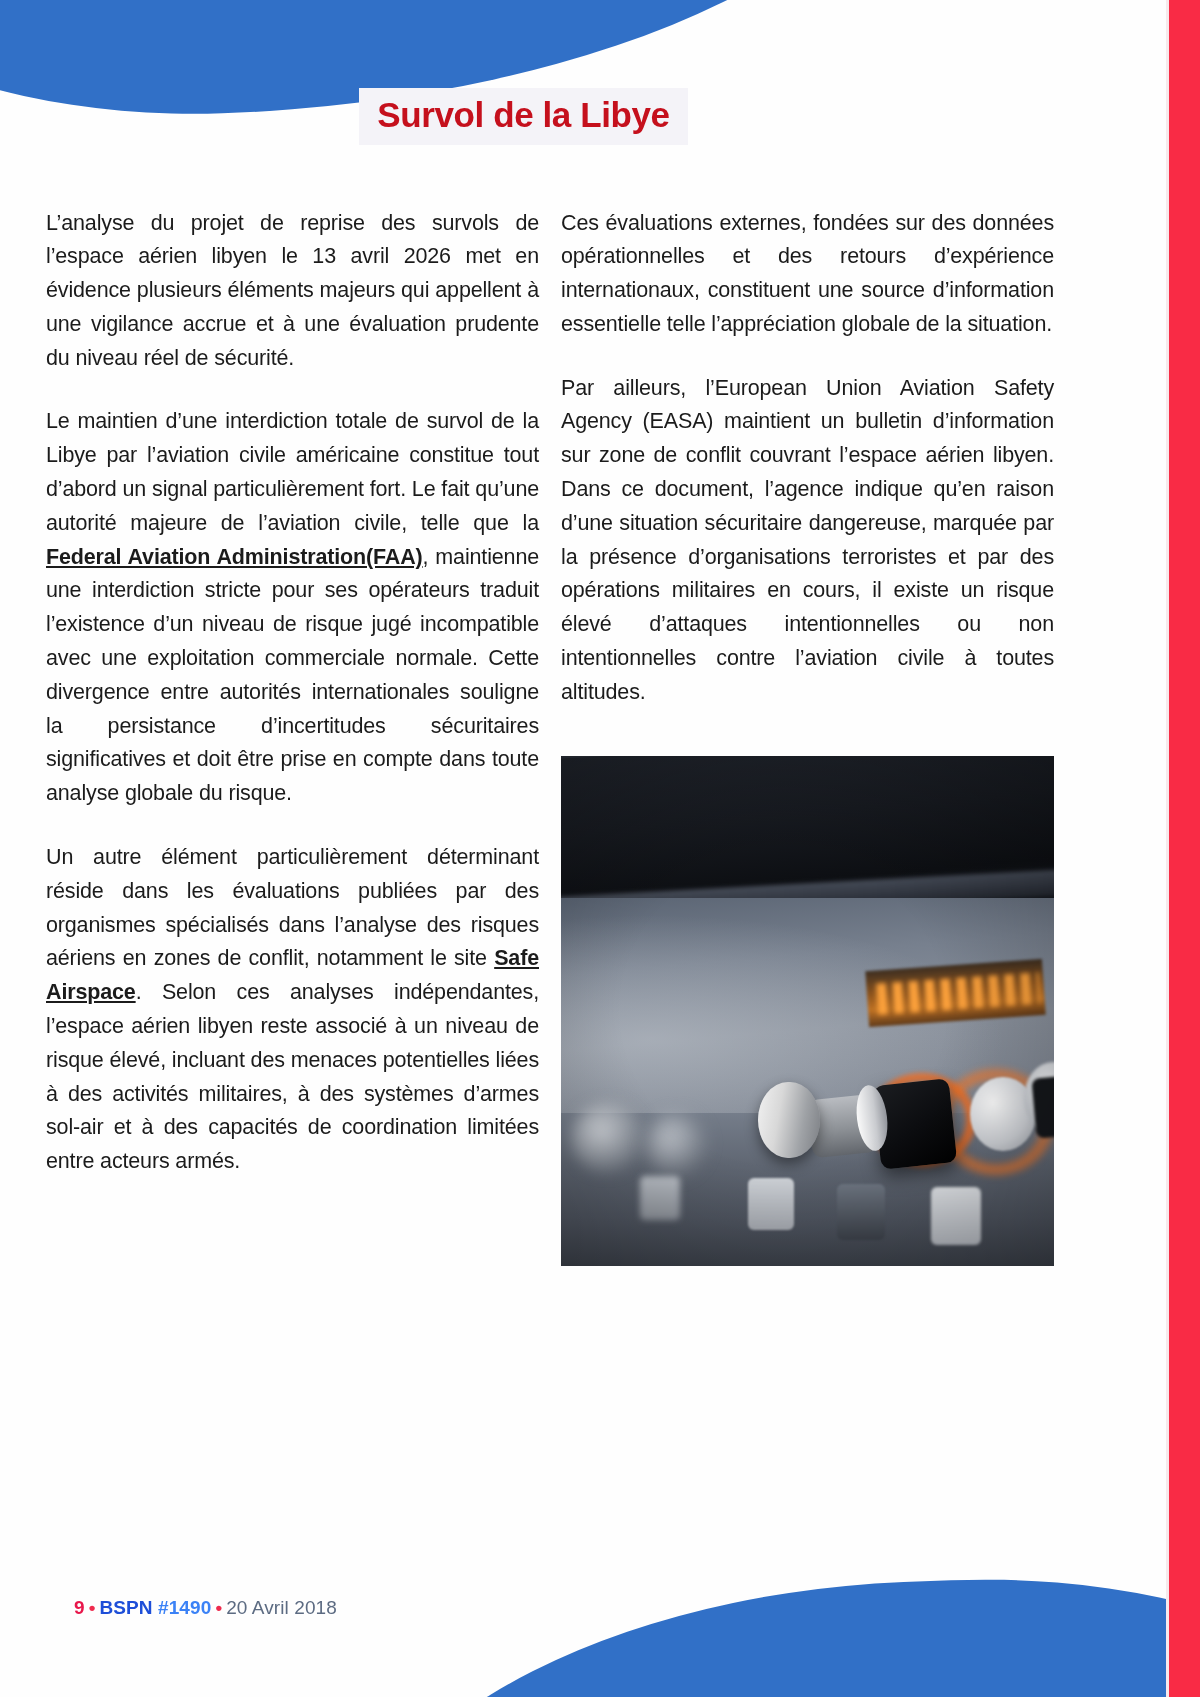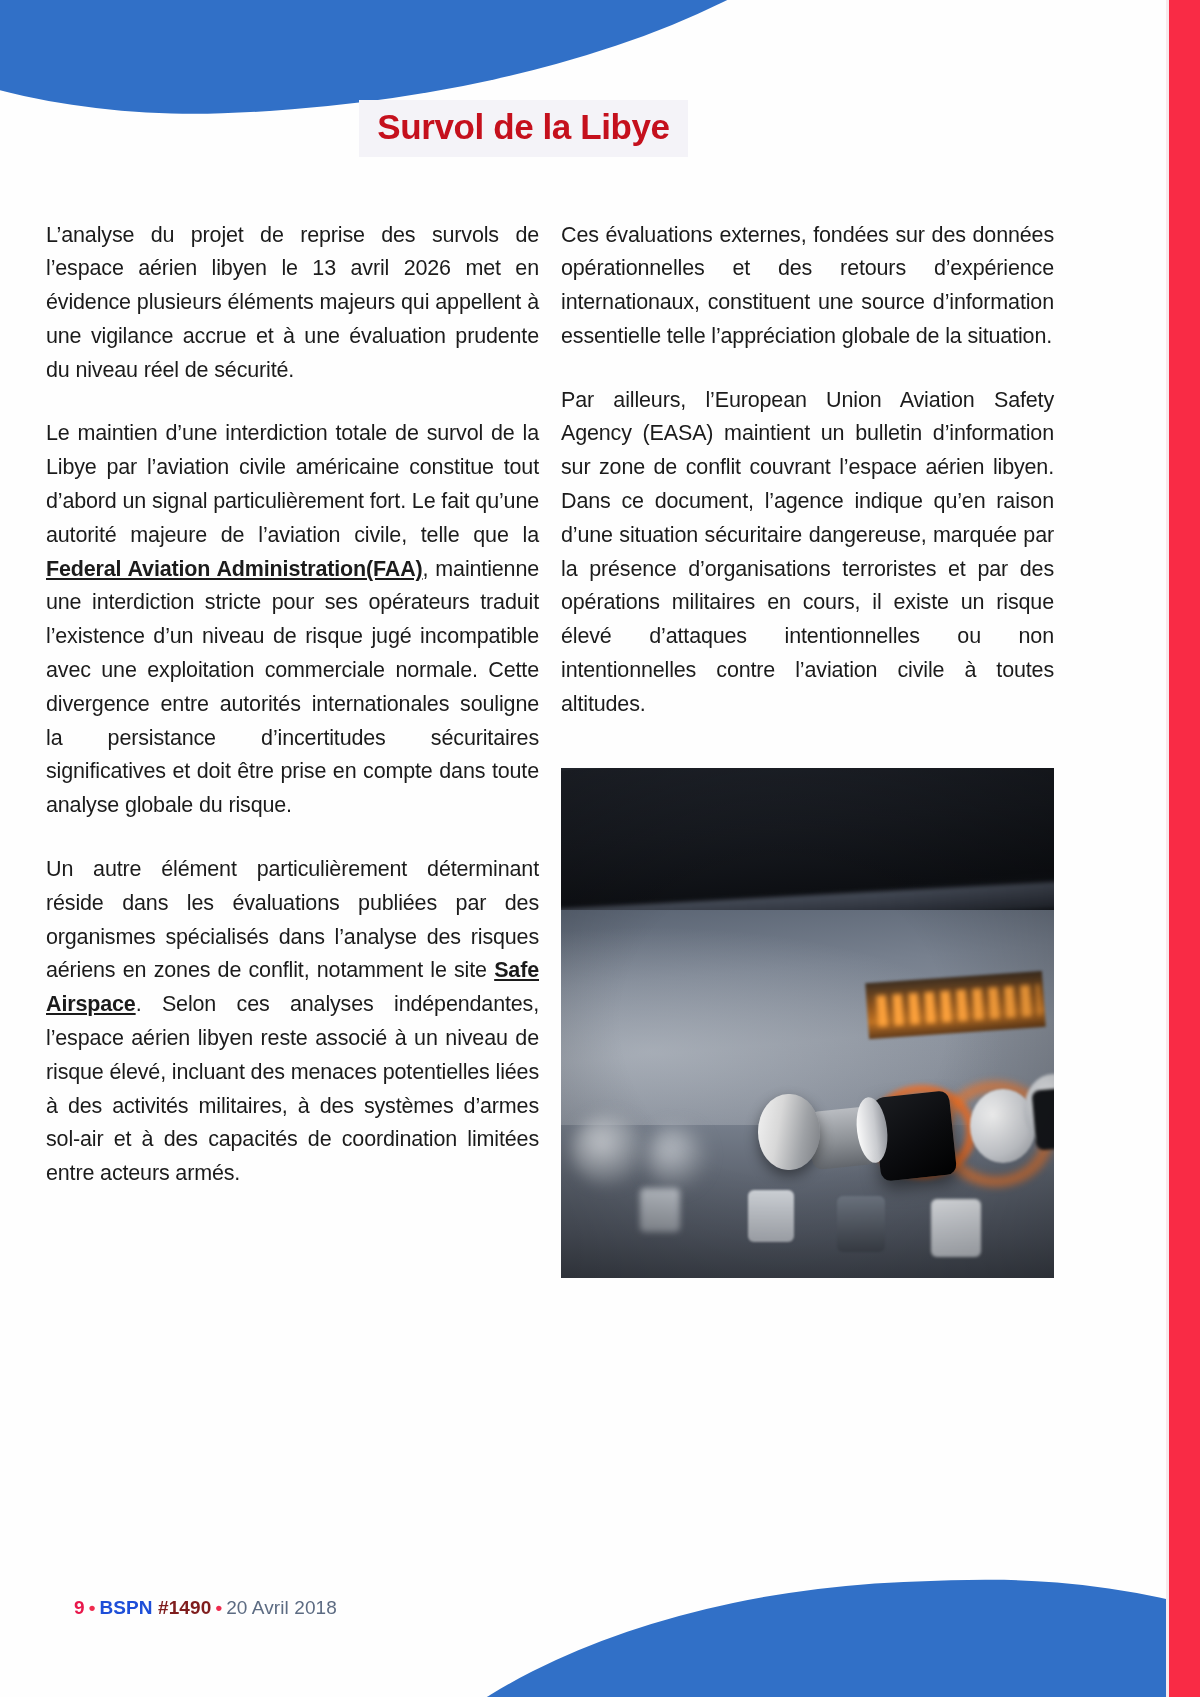--- a/index.html
+++ b/index.html
@@ -68,21 +68,21 @@
   }
 
   
   .content {
     position: absolute;
     left: 0;
     top: 0;
     width: 1049px;
     height: 100%;
     z-index: 4;
-    padding: 12px 48px 0 46px;
+    padding: 0 48px 0 46px;
   }
 
   .title-wrap {
     text-align: center;
     margin-top: 88px;
   }
 
   .page-title {
     display: inline-block;
     font-size: 35px;
@@ -290,21 +290,21 @@
     left: 74px;
     bottom: 78px;
     font-size: 19px;
     letter-spacing: 0.1px;
     z-index: 5;
     white-space: nowrap;
   }
   .f-page { color: #e8174b; font-weight: 700; }
   .f-dot  { color: #ef2b4e; font-weight: 700; padding: 0 4px; }
   .f-bspn { color: #1d4ed8; font-weight: 700; }
-  .f-num  { color: #7f1d1d; font-weight: 700; }
+  .f-num  { color: #3b82f6; font-weight: 700; }
   .f-date { color: #5c6b82; font-weight: 400; }
 </style>
 </head>
 <body>
 
 <div class="page">
 
   <div class="corner-top-left"></div>
   <div class="corner-bottom-right"></div>
   <div class="edge-right-red"></div>

